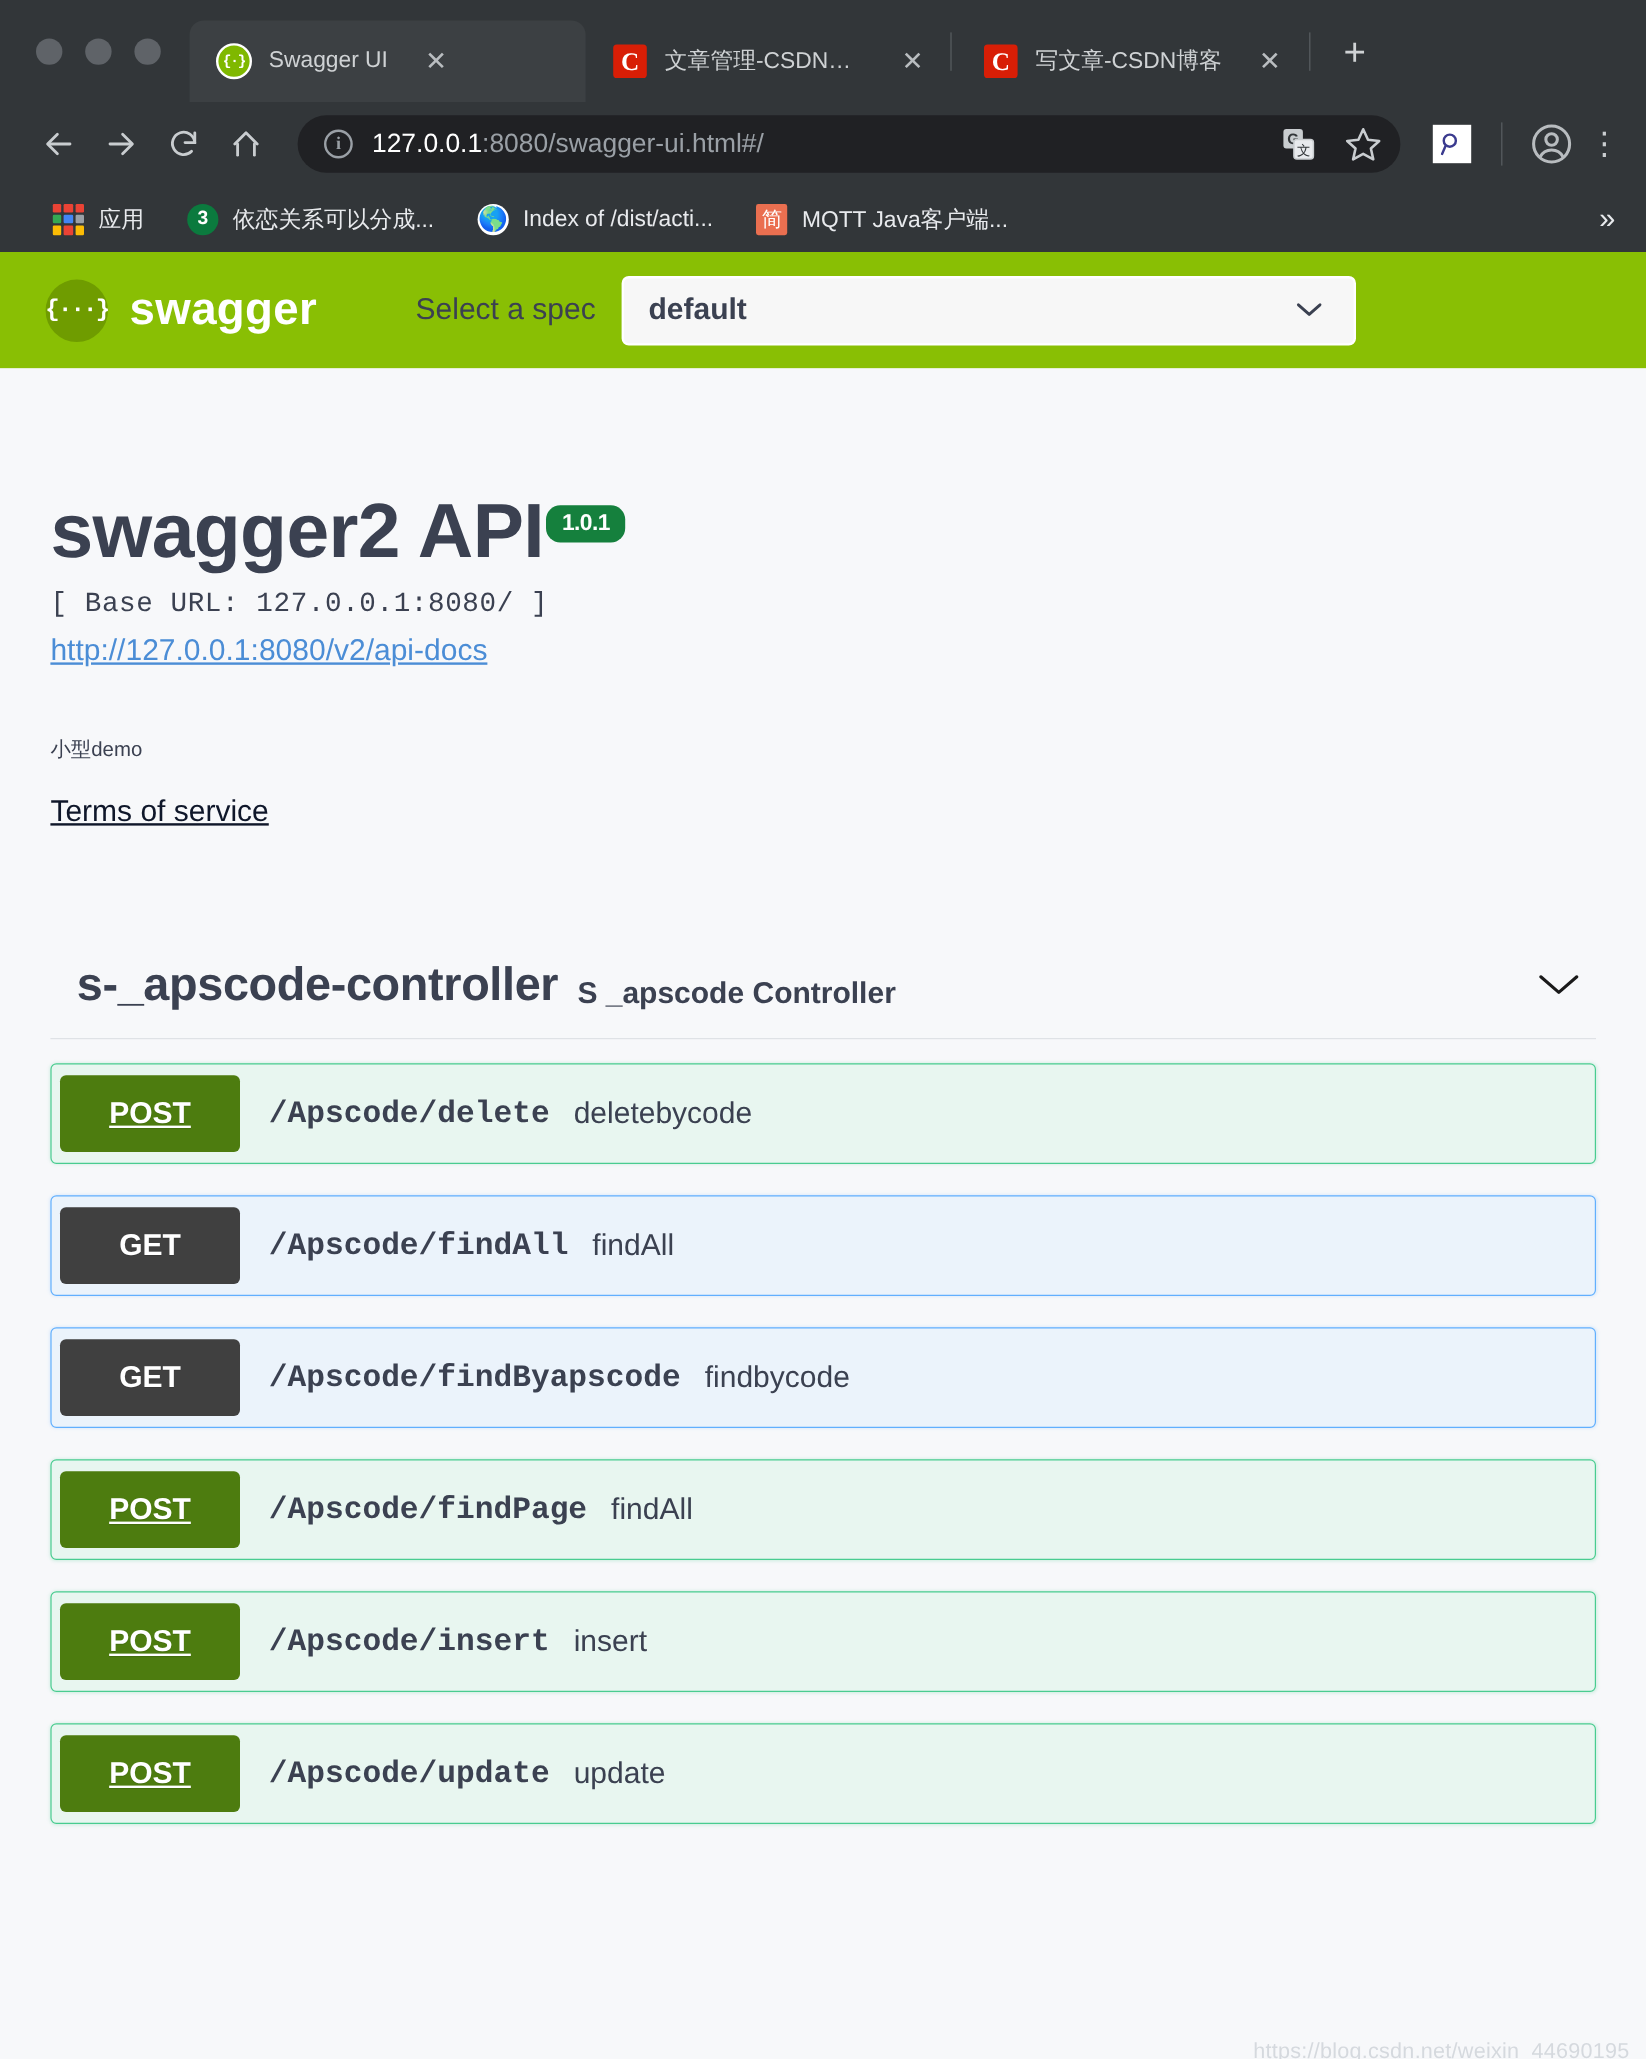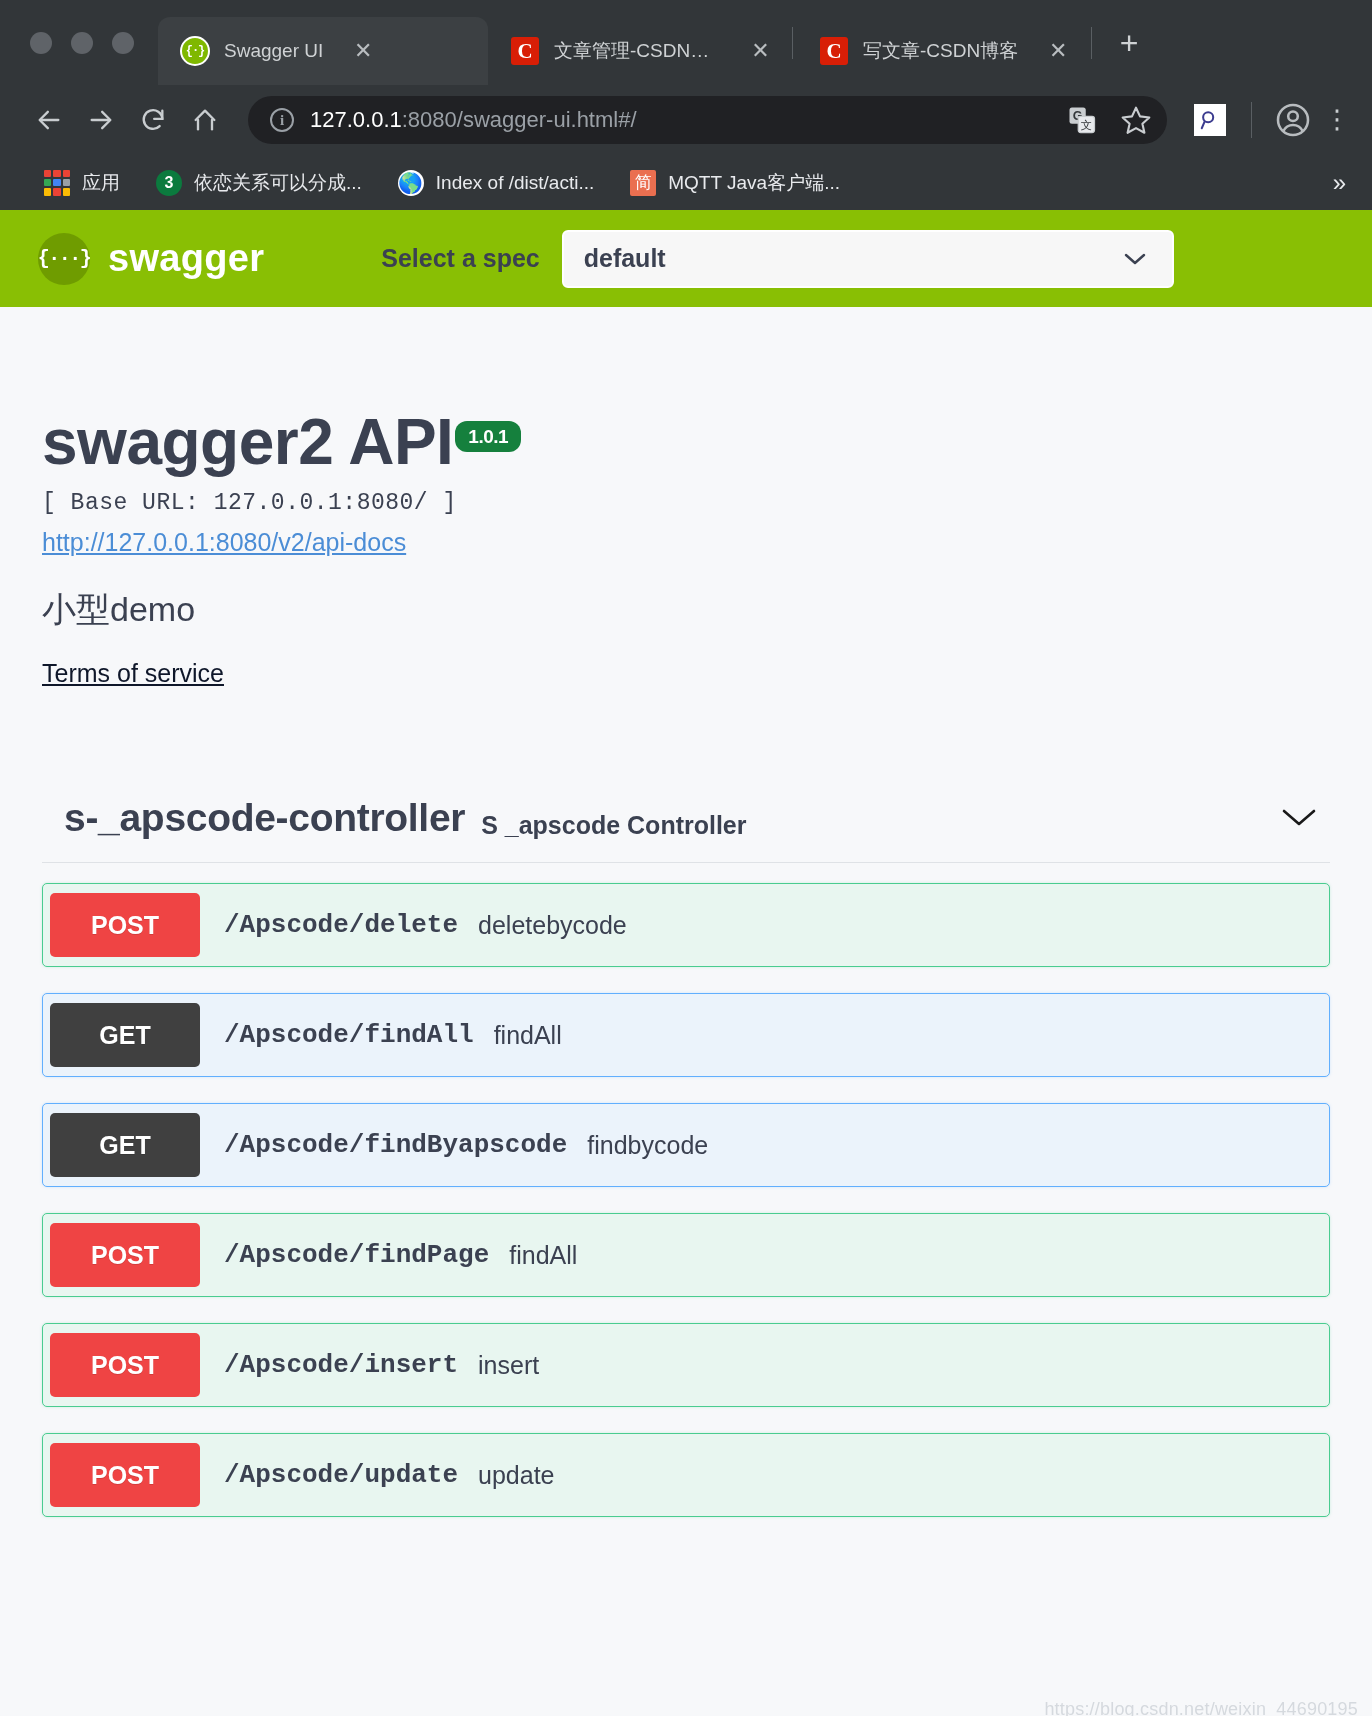--- a/index.html
+++ b/index.html
@@ -166,22 +166,22 @@
     background: #6f9c00;
     display: flex; align-items: center; justify-content: center;
     color: #ffffff; font-family: "Liberation Mono", monospace;
     font-size: 20px; font-weight: bold; letter-spacing: -1.5px;
   }
   .sw-logo-text {
     color: #ffffff; font-size: 38px; font-weight: bold;
     letter-spacing: 0.3px;
   }
   .sw-spec-label {
-    color: #3b4151; font-size: 25px; font-weight: bold;
-    margin-left: 117px;
+    color: #3b4151; font-size: 25px; font-weight: normal;
+    margin-left: 82px;
   }
   .sw-select {
     margin-left: 22px;
     flex: 1;
     max-width: 612px;
     height: 58px;
     background: #f7f7f7;
     border: 2px solid #ffffff;
     border-radius: 6px;
     display: flex; align-items: center;
@@ -223,22 +223,22 @@
     font-size: 23px; color: #3b4151;
     margin-top: 14px; letter-spacing: 0.5px;
   }
   .api-docs-link {
     display: inline-block;
     font-size: 25px; color: #4b8dd6;
     text-decoration: underline;
     margin-top: 12px;
   }
   .api-desc {
-    font-size: 34px; color: #3b4151;
-    margin-top: 30px;
+    font-size: 17px; color: #3b4151;
+    margin-top: 56px;
   }
   .terms-link {
     display: inline-block;
     font-size: 25px; color: #0f172a;
     margin-top: 26px;
   }
 
   
   .tag-section { margin-top: 108px; }
   .tag-header {
@@ -280,21 +280,21 @@
     box-shadow: 0 0 3px rgba(97,175,254,0.25);
   }
   .op-method {
     width: 150px; height: 64px; flex: 0 0 150px;
     border-radius: 5px;
     display: flex; align-items: center; justify-content: center;
     color: #ffffff; font-size: 25px; font-weight: bold;
     font-family: "Liberation Sans", sans-serif;
     text-shadow: 0 1px 0 rgba(0,0,0,0.12);
   }
-  .op-row.post .op-method { background: #ef4444; }
+  .op-row.post .op-method { background: #4d7c0f; text-decoration: underline; }
   .op-row.get  .op-method { background: #404040; text-align: right; }
   .op-path {
     font-family: "Liberation Mono", monospace;
     font-size: 26px; font-weight: bold; color: #3b4151;
     margin-left: 24px;
   }
   .op-summary {
     font-size: 25px; color: #3b4151;
     margin-left: 20px;
   }

